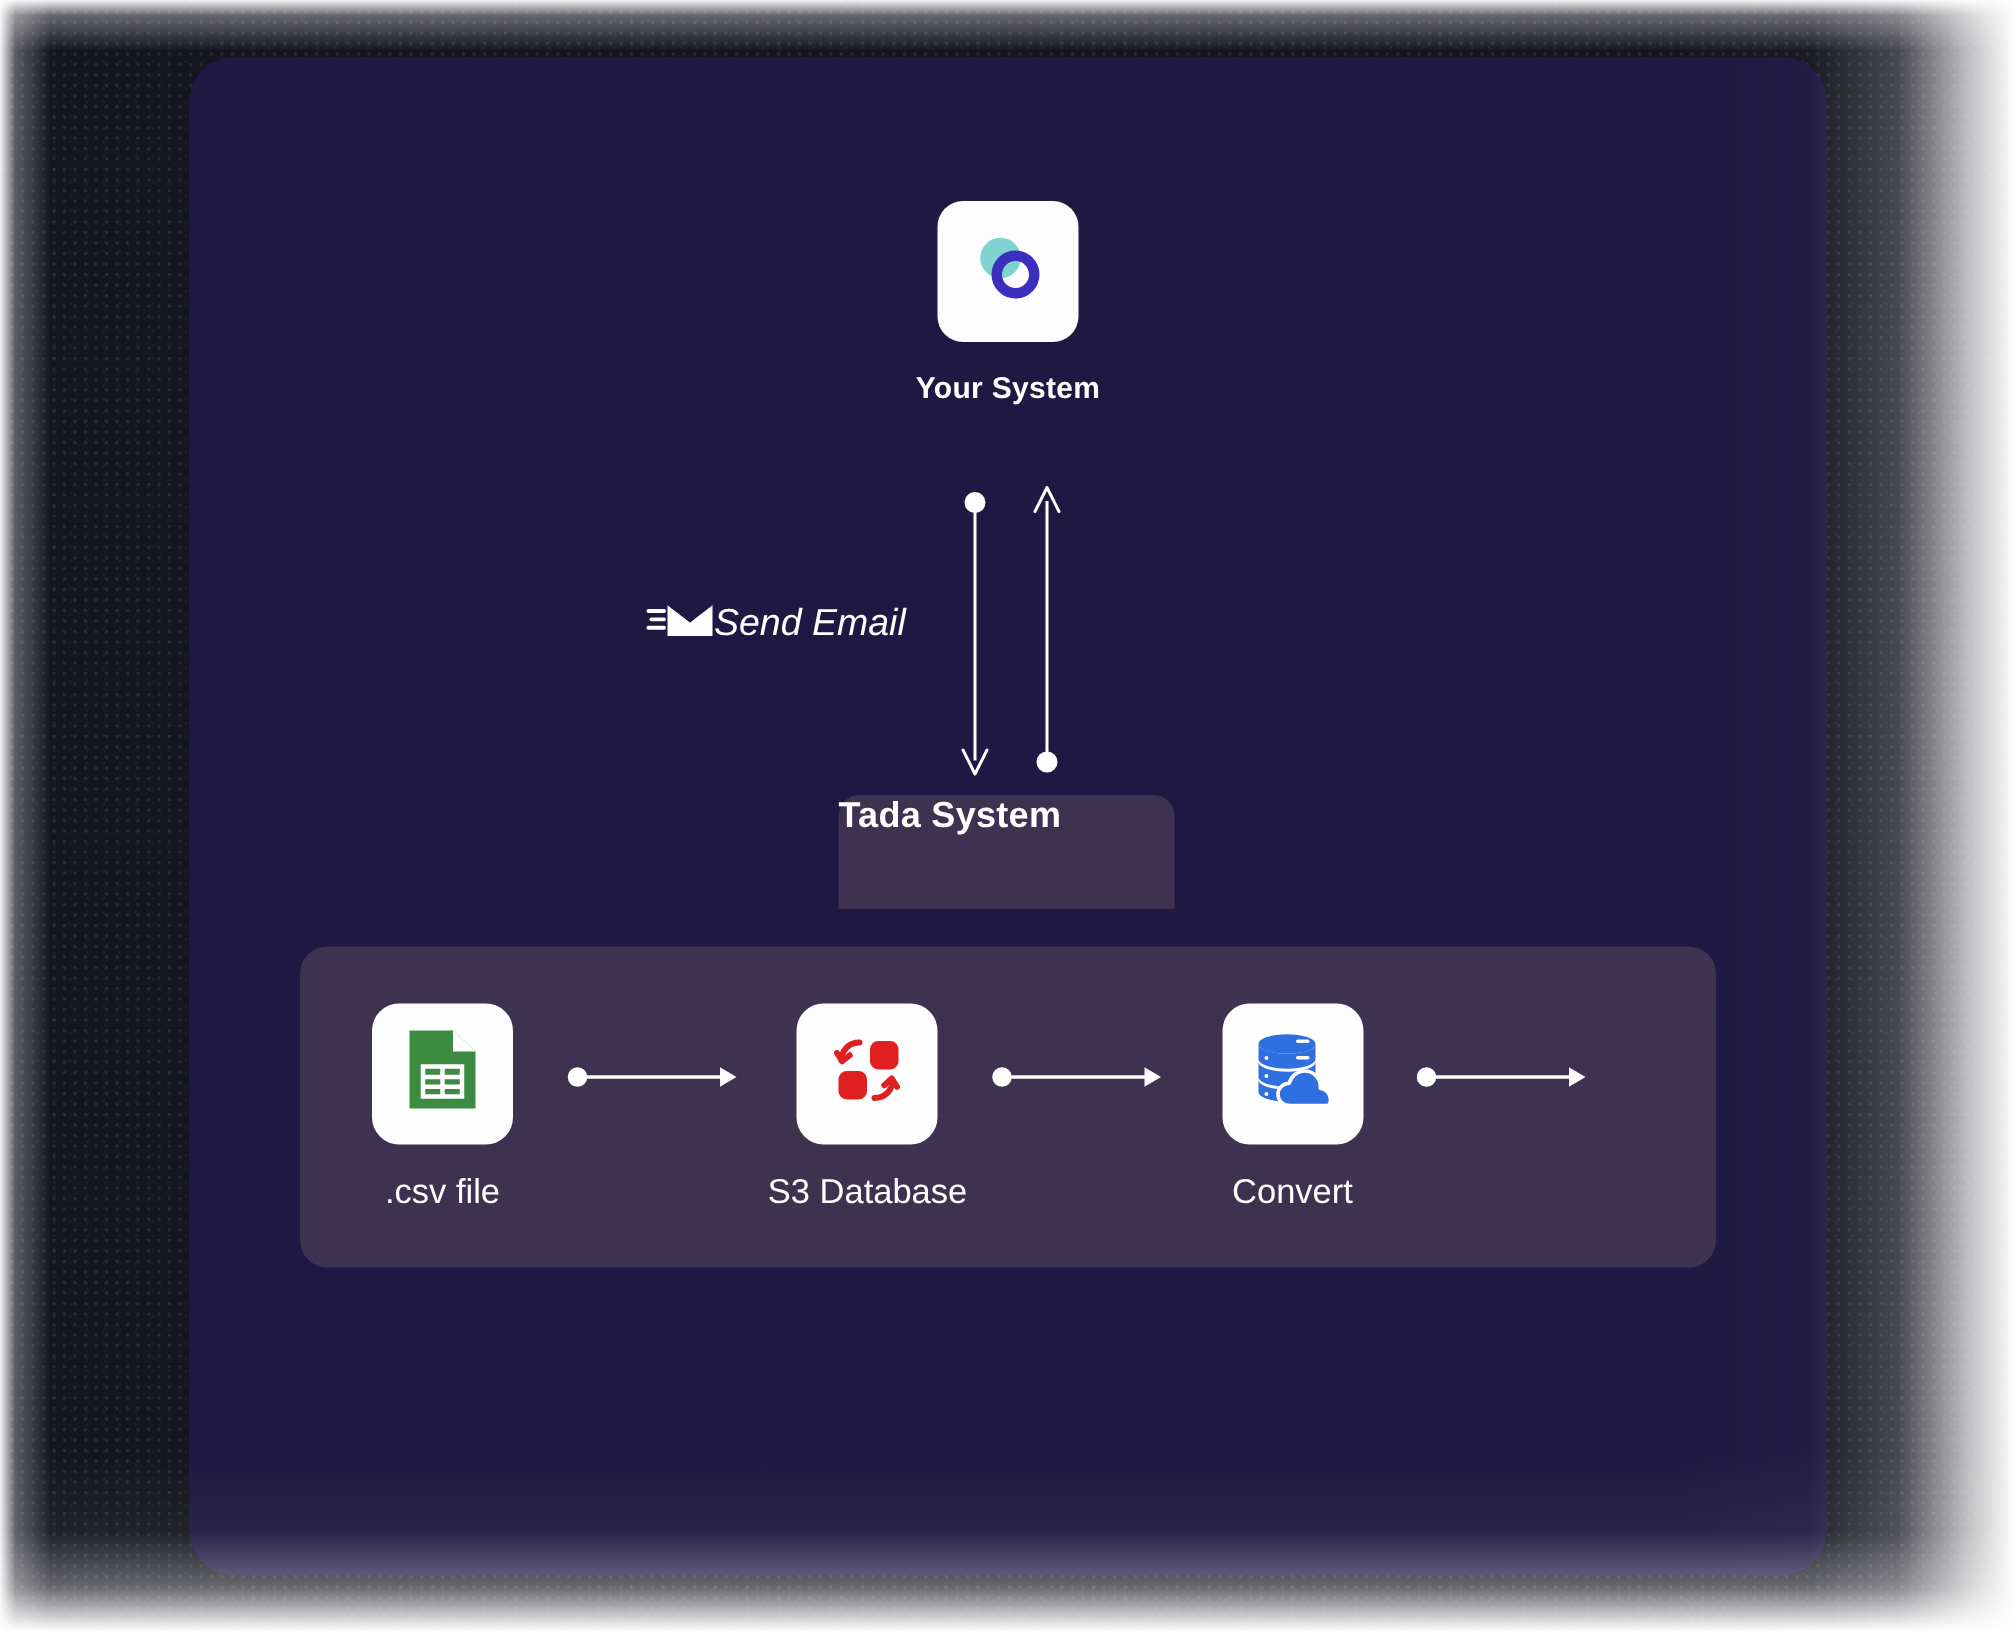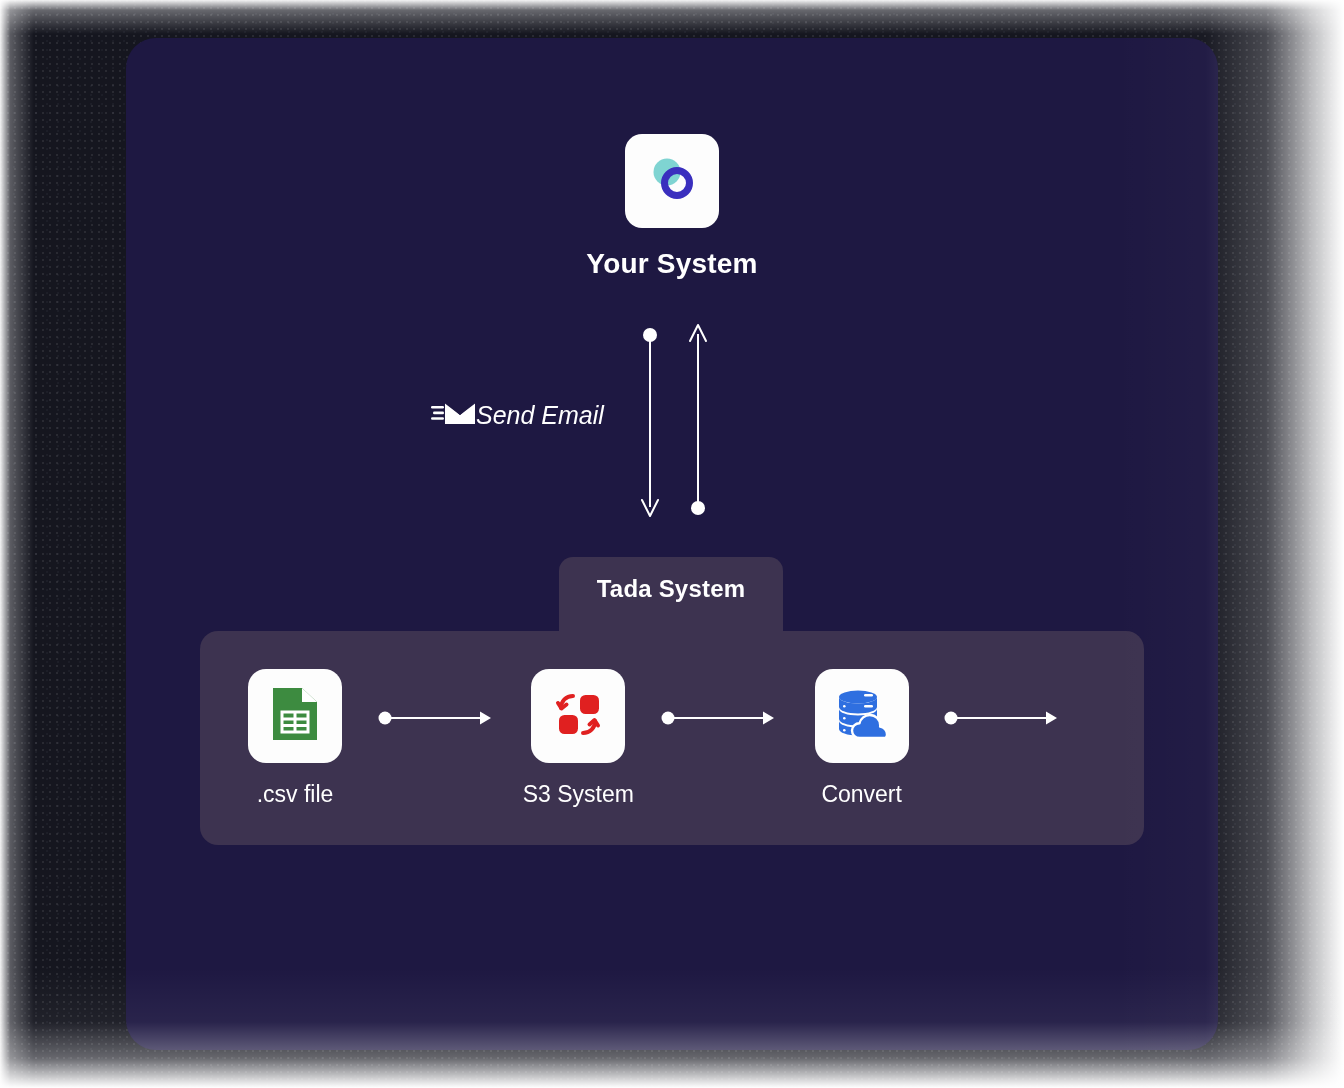--- a/index.html
+++ b/index.html
@@ -103,21 +103,21 @@
     height: 94px;
     background: #fdfdfd;
     border-radius: 17px;
     display: flex;
     align-items: center;
     justify-content: center;
   }
   .ys-label {
     margin-top: 20px;
     color: #ffffff;
-    font-size: 28px;
+    font-size: 20px;
     font-weight: bold;
     letter-spacing: 0.2px;
   }
 
   
   .vconnect-layer {
     position: absolute;
     left: 0; top: 0;
     width: 1092px;
     height: 1012px;
@@ -136,29 +136,28 @@
     font-size: 25px;
     font-style: italic;
     font-weight: 500;
     white-space: nowrap;
   }
 
   
   .tada-tab {
     position: absolute;
     left: 433px;
-    top: 519px;
+    top: 492px;
     width: 224px;
     height: 76px;
     background: #3d3350;
     border-radius: 14px 14px 0 0;
     display: flex;
     align-items: flex-start;
-    justify-content: center;
-    padding-top: 18px;
+    justify-content: flex-start;
     box-sizing: border-box;
   }
   .tada-tab-label {
     color: #ffffff;
     font-size: 24px;
     font-weight: bold;
     letter-spacing: 0.2px;
   }
   .tada-panel {
     position: absolute;
@@ -310,21 +309,21 @@
             <svg width="54" height="54" viewBox="0 0 54 54">
               <rect x="29" y="8" width="19" height="19" rx="5.5" fill="#e02020"></rect>
               <rect x="8" y="28" width="19" height="19" rx="5.5" fill="#e02020"></rect>
               <path d="M22,9 C15,9 10,14 10,21" fill="none" stroke="#e02020" stroke-width="4" stroke-linecap="round"></path>
               <path d="M7,16 L10.5,21.5 L15.5,17.5" fill="none" stroke="#e02020" stroke-width="4" stroke-linecap="round" stroke-linejoin="round"></path>
               <path d="M32,46 C39,46 44,41 44,34" fill="none" stroke="#e02020" stroke-width="4" stroke-linecap="round"></path>
               <path d="M38.5,37.5 L43.5,33 L47,38.5" fill="none" stroke="#e02020" stroke-width="4" stroke-linecap="round" stroke-linejoin="round"></path>
             </svg>
           </span>
         </div>
-        <div class="node-label">S3 System</div>
+        <div class="node-label">S3 Database</div>
       </div>
 
       <div class="connector">
         <svg width="118" height="18" viewBox="0 0 118 18">
           <circle cx="7" cy="9" r="6.5" fill="#ffffff"></circle>
           <line x1="12" y1="9" x2="104" y2="9" stroke="#ffffff" stroke-width="2.2"></line>
           <path d="M102,2.5 L113,9 L102,15.5 Z" fill="#ffffff"></path>
         </svg>
       </div>
 

